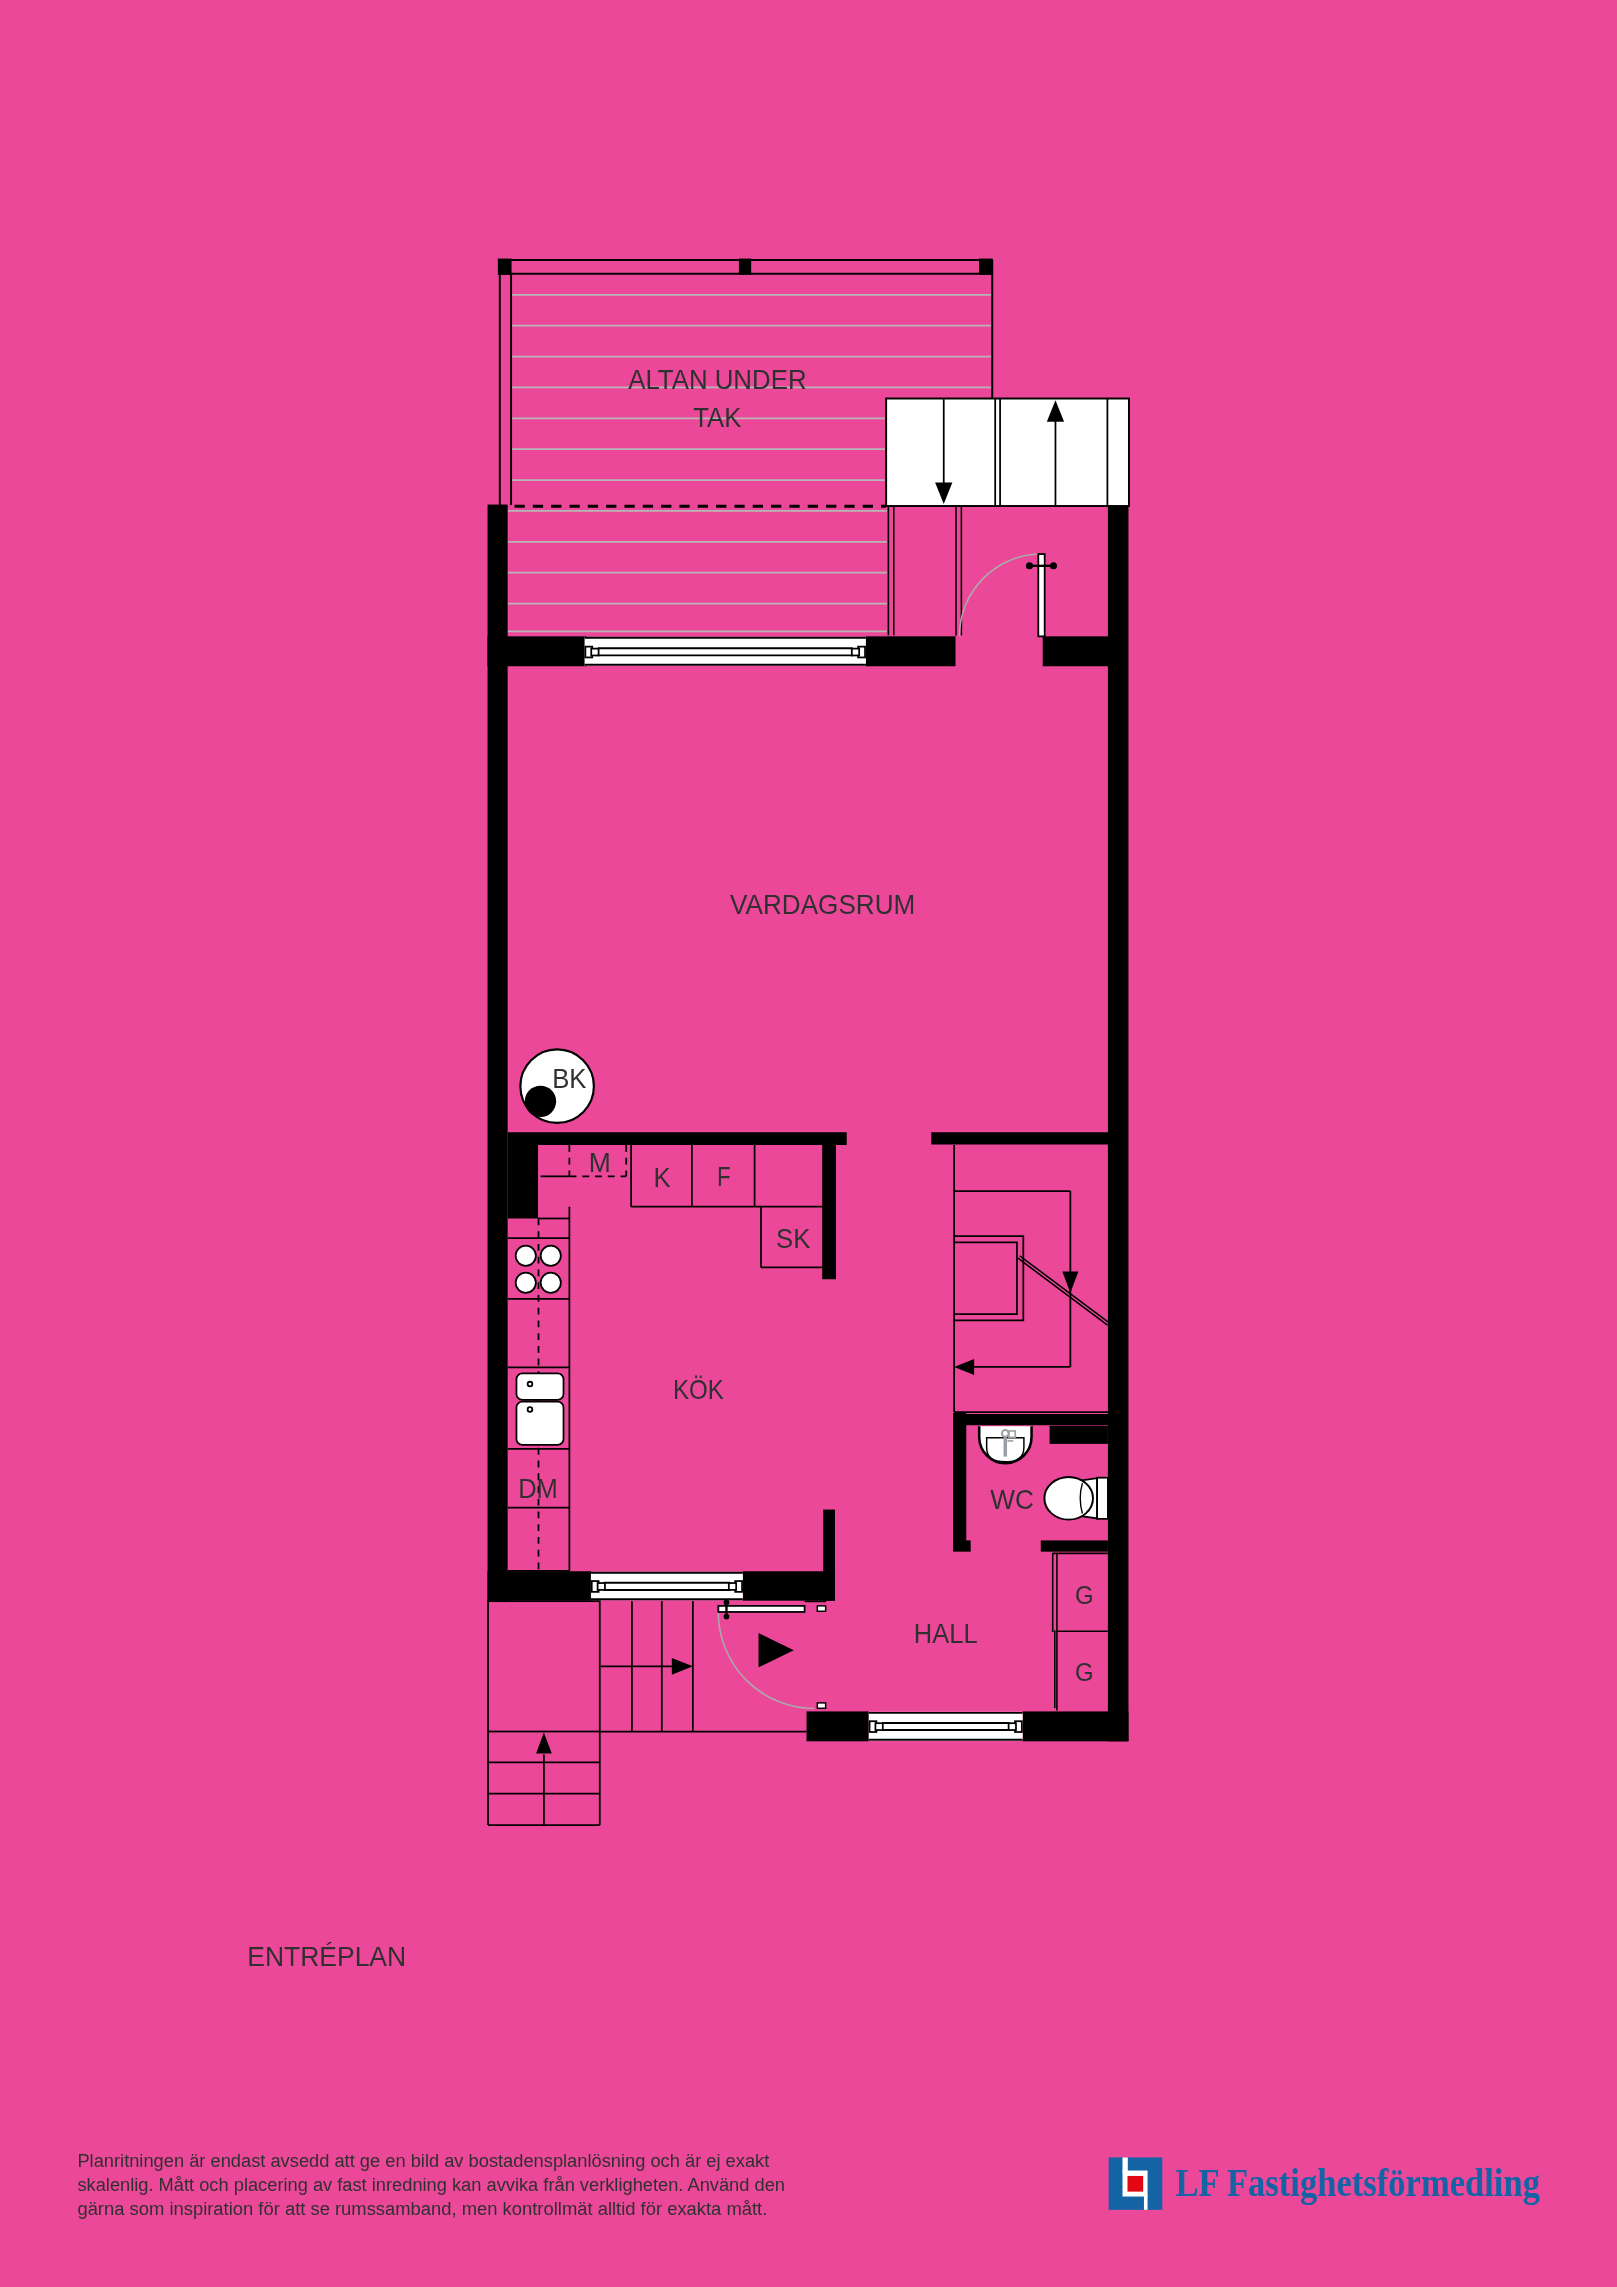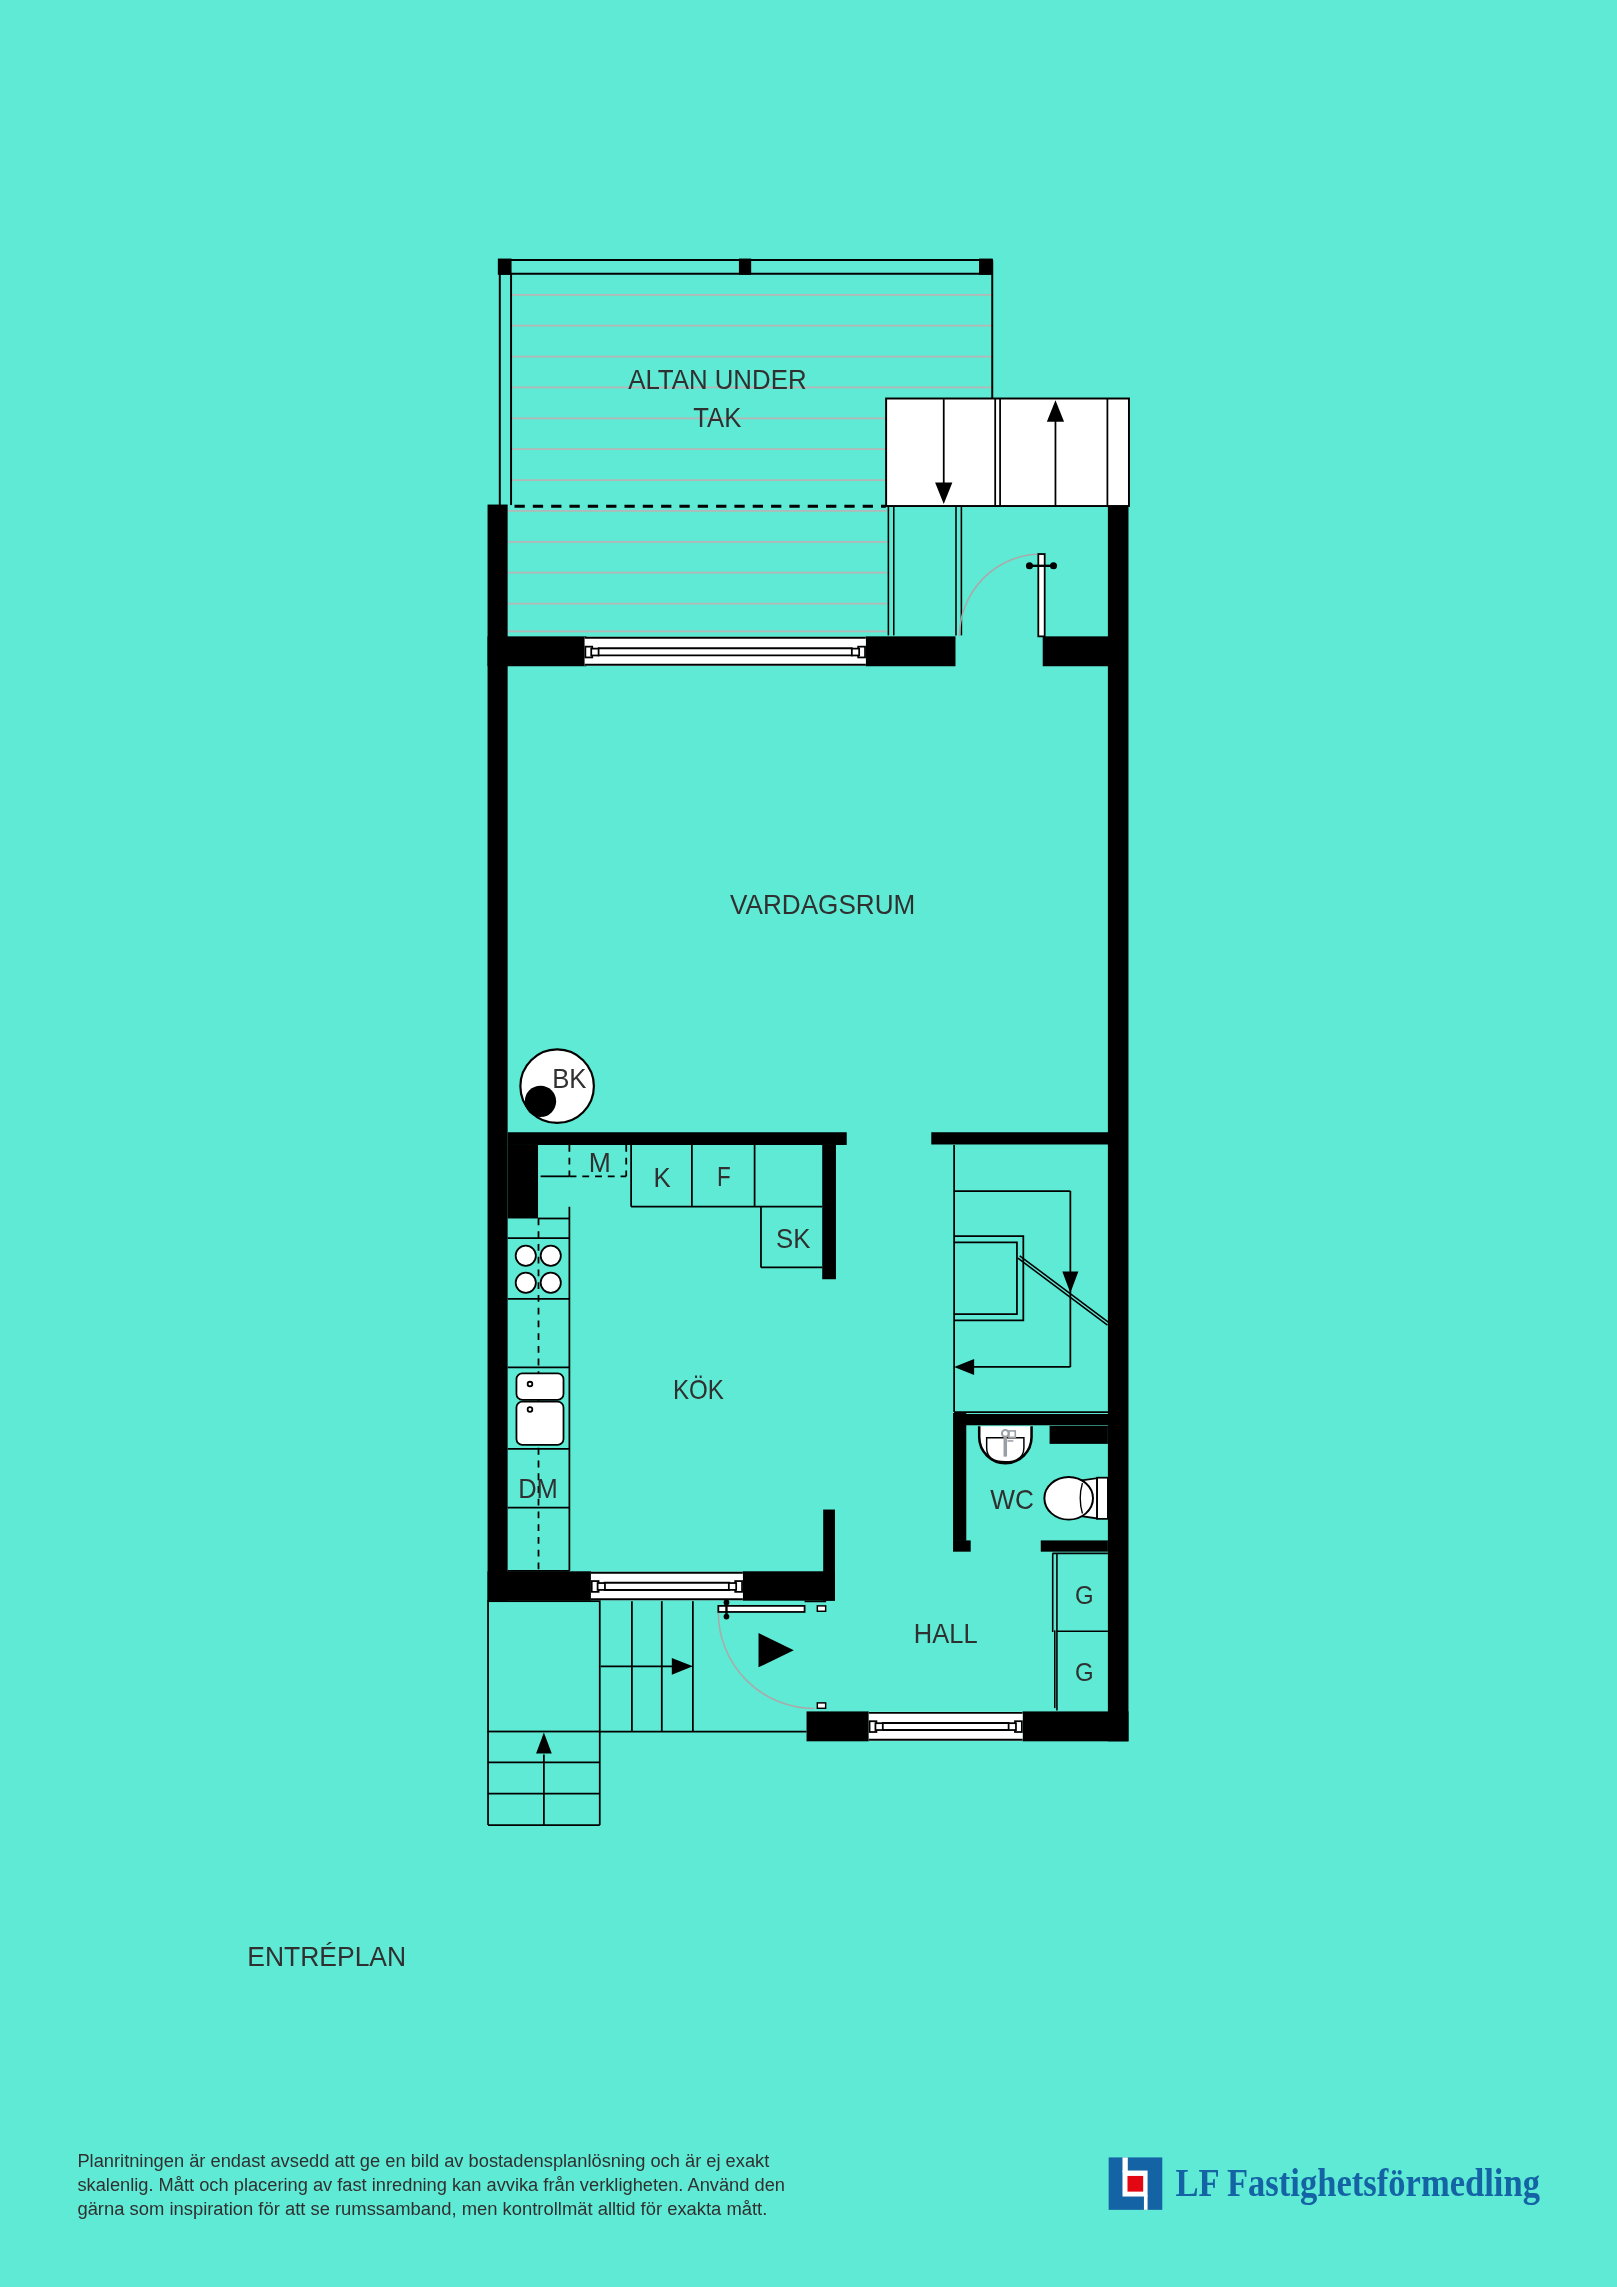--- a/index.html
+++ b/index.html
@@ -1,16 +1,16 @@
 <!DOCTYPE html>
 <html><head>
 <meta charset="utf-8">
 <style>
   html,body{margin:0;padding:0;background:#ffffff;}
-  #page{position:relative;width:1617px;height:2288px;background:#5eead4;overflow:hidden;text-align:center;}
+  #page{position:relative;width:1617px;height:2288px;background:#ec4899;overflow:hidden;text-align:center;}
   svg{position:absolute;left:0;top:0;transform:translateZ(0);}
   text{font-family:"Liberation Sans",sans-serif;fill:#303030;}
 </style>
 </head>
 <body>
 <div id="page">
 <svg width="1617" height="2288" viewBox="0 0 1650 2334">
 
 <g stroke="#b6b6b6" stroke-width="1.8">
   <line x1="522" y1="300.5" x2="1012" y2="300.5"></line>

